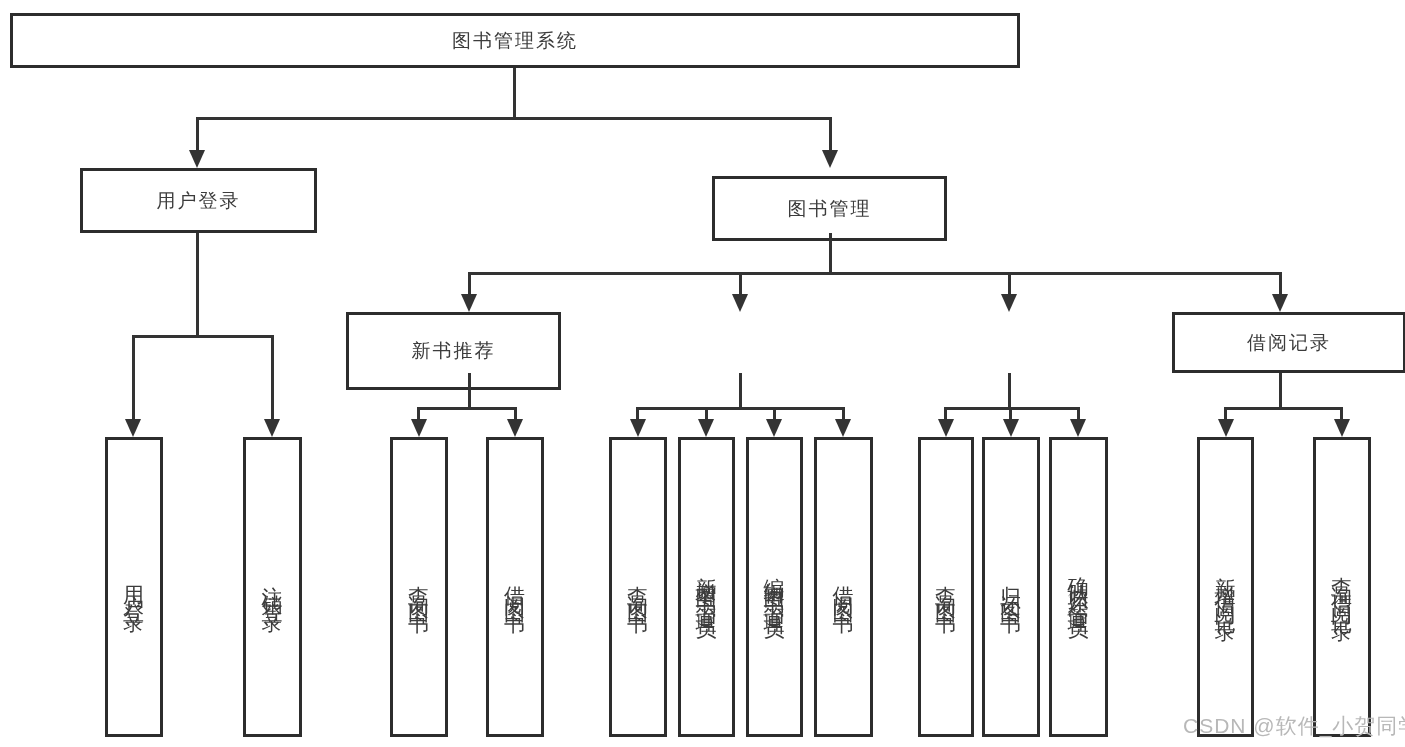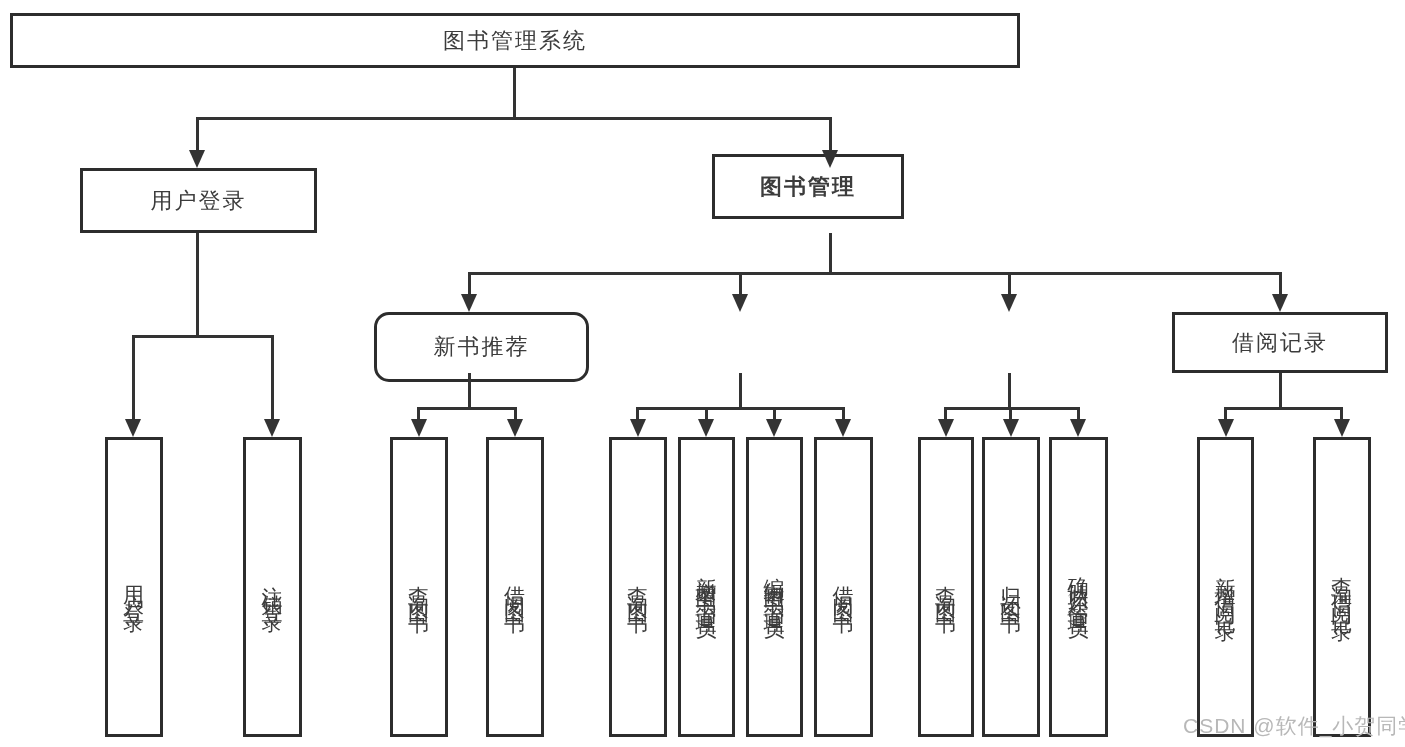--- a/index.html
+++ b/index.html
@@ -12,21 +12,21 @@
   }
   .node{
     position:absolute;
     background:#ffffff;
     border:3px solid #2d2d2d;
     box-sizing:border-box;
     display:flex;align-items:center;justify-content:center;
     color:#3c3c3c;
   }
   .node.h span{
-    font-size:22px;
+    font-size:19px;
     letter-spacing:2px;
     white-space:nowrap;
   }
   .node.v span{
     writing-mode:vertical-rl;
     text-orientation:mixed;
     font-size:21px;
     letter-spacing:9px;
     line-height:1;
   }
@@ -55,28 +55,28 @@
 
 <div id="canvas">
 
   <div class="node h" style="left:10px;top:13px;width:1010px;height:55px;">
     <span>图书管理系统</span>
   </div>
 
   <div class="node h" style="left:80px;top:168px;width:237px;height:65px;">
     <span>用户登录</span>
   </div>
-  <div class="node h" style="left:712px;top:154px;width:192px;height:65px;font-weight:bold;">
+  <div class="node h" style="left:712px;top:176px;width:235px;height:65px;">
     <span>图书管理</span>
   </div>
 
-  <div class="node h" style="left:374px;top:312px;width:215px;height:70px;border-radius:15px;">
+  <div class="node h" style="left:346px;top:312px;width:215px;height:78px;">
     <span>新书推荐</span>
   </div>
-  <div class="node h" style="left:1172px;top:312px;width:216px;height:61px;align-items:center;">
+  <div class="node h" style="left:1172px;top:312px;width:234px;height:61px;align-items:center;">
     <span>借阅记录</span>
   </div>
 
   <div class="node v" style="left:105px;top:437px;width:58px;height:300px;">
     <span>用户登录</span>
   </div>
   <div class="node v" style="left:243px;top:437px;width:59px;height:300px;">
     <span>注销登录</span>
   </div>
 

